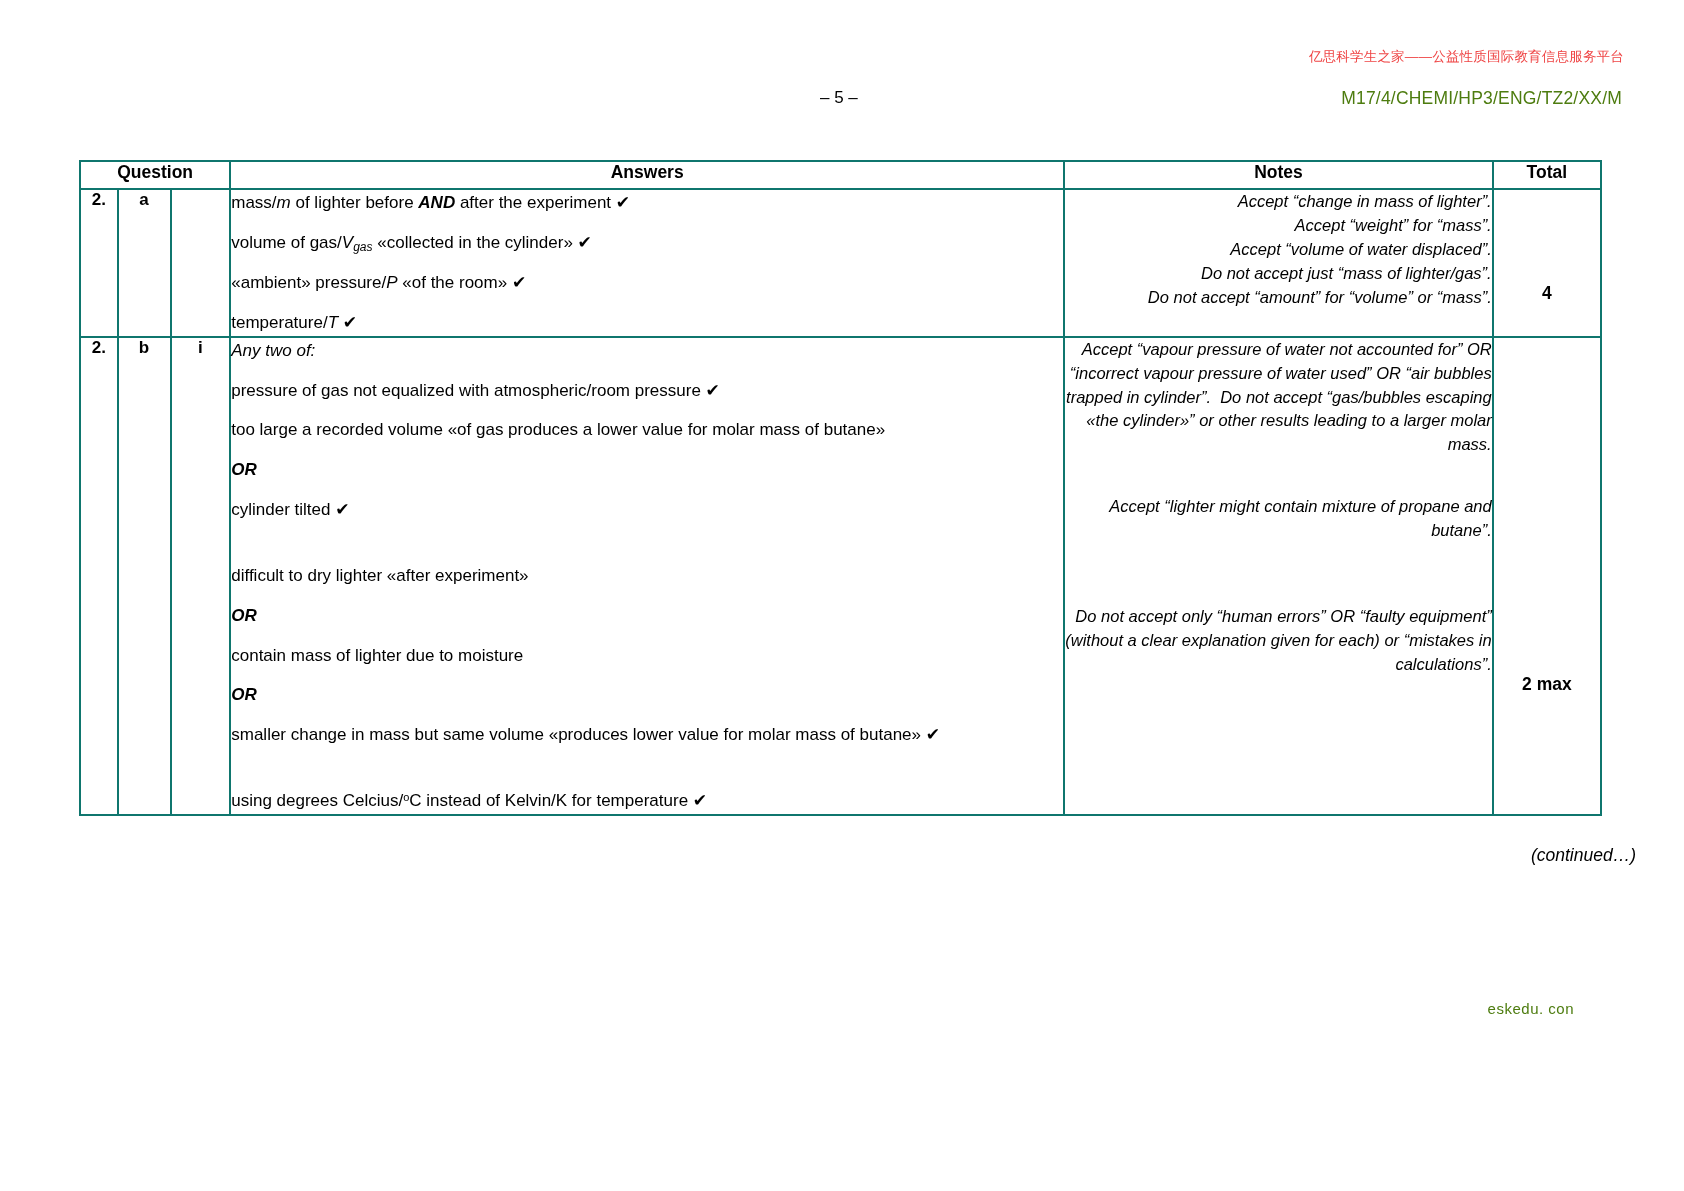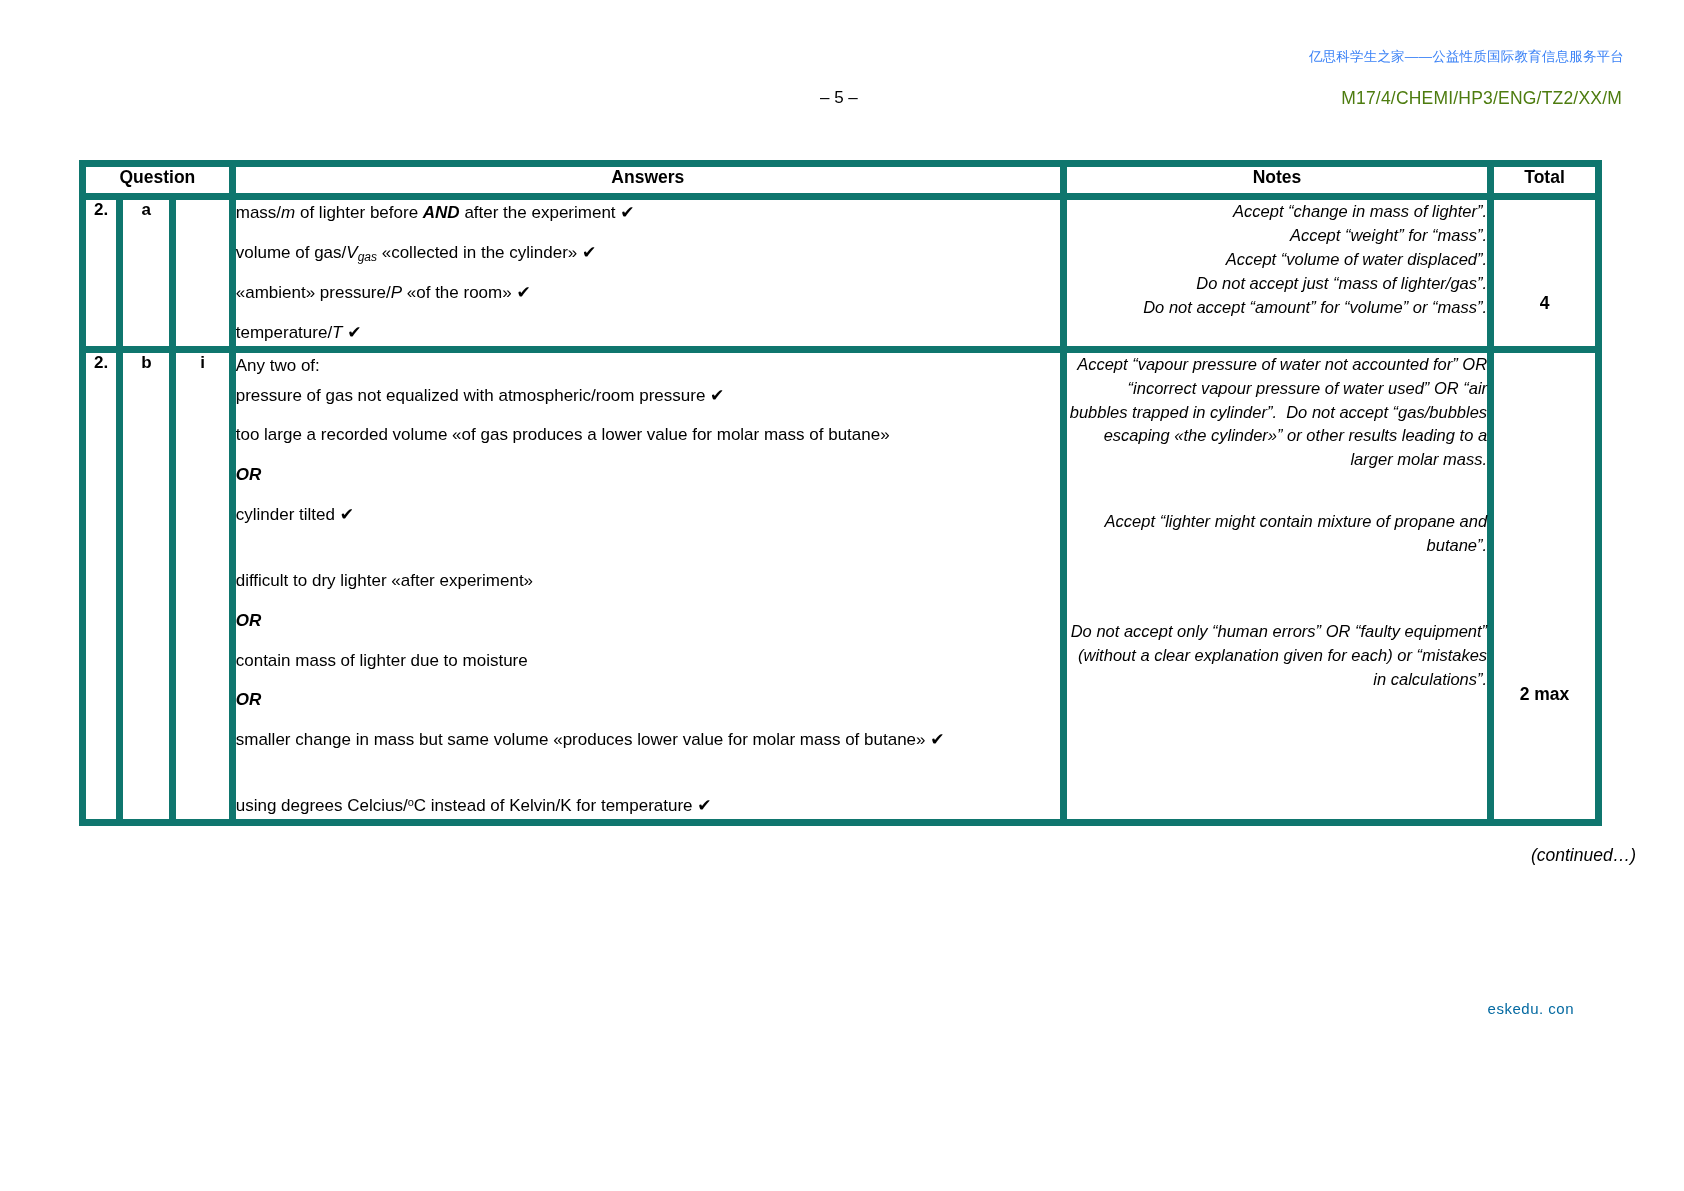--- a/index.html
+++ b/index.html
@@ -18,21 +18,21 @@
     position: relative;
     width: 1684px;
     height: 1191px;
     box-sizing: border-box;
   }
   .watermark-top {
     position: absolute;
     top: 48px;
     right: 60px;
     font-size: 13.5px;
-    color: #3b82f6;
+    color: #ef4444;
     letter-spacing: 0.2px;
     white-space: nowrap;
     text-align: right;
   }
   .page-number {
     position: absolute;
     top: 88px;
     left: 820px;
     font-size: 17px;
     color: #000;
@@ -47,21 +47,21 @@
   }
   table.marks {
     position: absolute;
     top: 160px;
     left: 79px;
     width: 1523px;
     border-collapse: collapse;
     table-layout: fixed;
   }
   table.marks td, table.marks th {
-    border: 7px solid #0f766e;
+    border: 2px solid #0f766e;
     vertical-align: top;
     padding: 0;
   }
   .hdr th {
     text-align: center;
     font-weight: bold;
     font-size: 17.5px;
     padding: 6px 0 7px 0;
     height: 26px;
   }
@@ -88,21 +88,22 @@
   .answers p {
     margin: 0 0 14px 0;
   }
   .answers p:last-child { margin-bottom: 0; }
   .answers .or {
     font-weight: bold;
     font-style: italic;
     margin-bottom: 14px;
   }
   .answers .anytwo {
-    margin-bottom: 4px;
+    font-style: italic;
+    margin-bottom: 14px;
   }
   .gapline { height: 26px; }
 
   .notes {
     padding: 9px 12px 10px 11px;
     font-size: 16.5px;
     font-style: italic;
     line-height: 1.45;
   }
   .notes p { margin: 0; text-align: right; }
@@ -131,21 +132,21 @@
     top: 845px;
     right: 48px;
     font-size: 17.5px;
     font-style: italic;
   }
   .watermark-bottom {
     position: absolute;
     top: 1000px;
     right: 110px;
     font-size: 15px;
-    color: #0369a1;
+    color: #4d7c0f;
     font-family: "Liberation Sans", sans-serif;
     letter-spacing: 0.5px;
   }
 </style>
 </head>
 <body>
 
 <div class="page">
 
   <div class="watermark-top">亿思科学生之家——公益性质国际教育信息服务平台</div>

